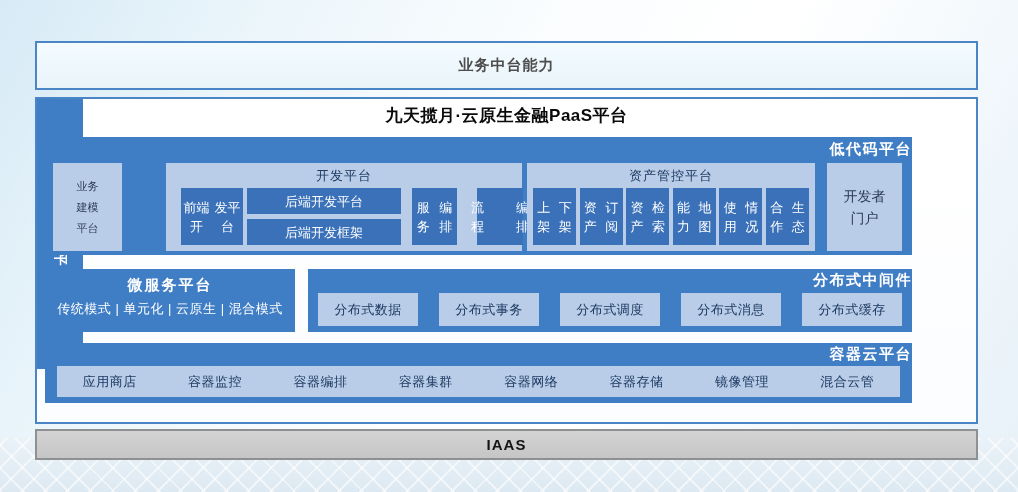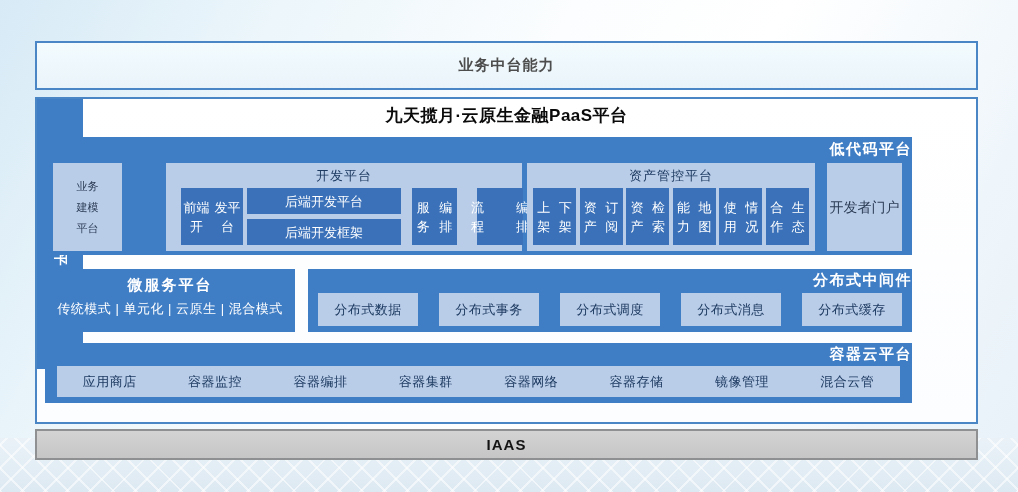--- a/index.html
+++ b/index.html
@@ -72,21 +72,21 @@
   .mid-col .dark-box + .dark-box { margin-top:5px; }
   .svc-box  { left:246px; top:25px; width:45px; height:57px; }
   .proc-box { left:311px; top:25px; width:46px; height:57px;gap:32px; }
 
   .asset-row { position:absolute; left:6px; right:6px; top:25px; height:57px;
     display:flex; justify-content:space-between; }
   .asset-row .dark-box { position:static; width:43px; height:57px; }
 
   .dev-portal {
     left:782px; top:26px; width:75px; height:88px;
-    display:flex; flex-direction:row; align-items:center; justify-content:center;
+    display:flex; flex-direction:column; align-items:center; justify-content:center;
     color:#2c3c55; font-size:14px; line-height:22px;
   }
 
   
   .microservice { left:8px; top:170px; width:250px; height:63px; text-align:center; }
   .microservice .ms-title { margin-top:7px; color:#fff; font-size:15px; font-weight:bold; letter-spacing:2px; }
   .microservice .ms-modes { margin-top:5px; color:#fff; font-size:13px; letter-spacing:0.5px; }
 
   
   .middleware { left:271px; top:170px; width:604px; height:63px; }

